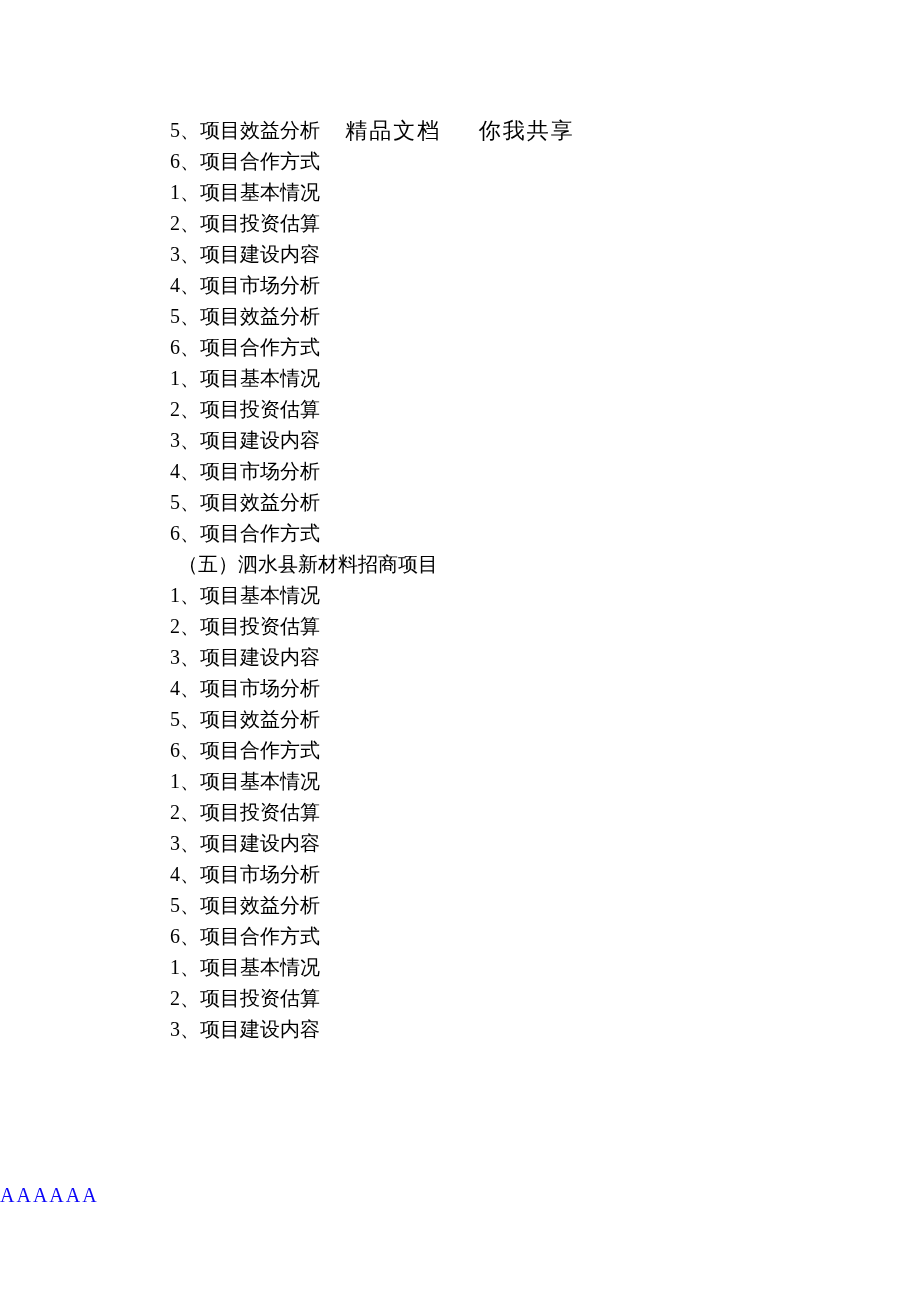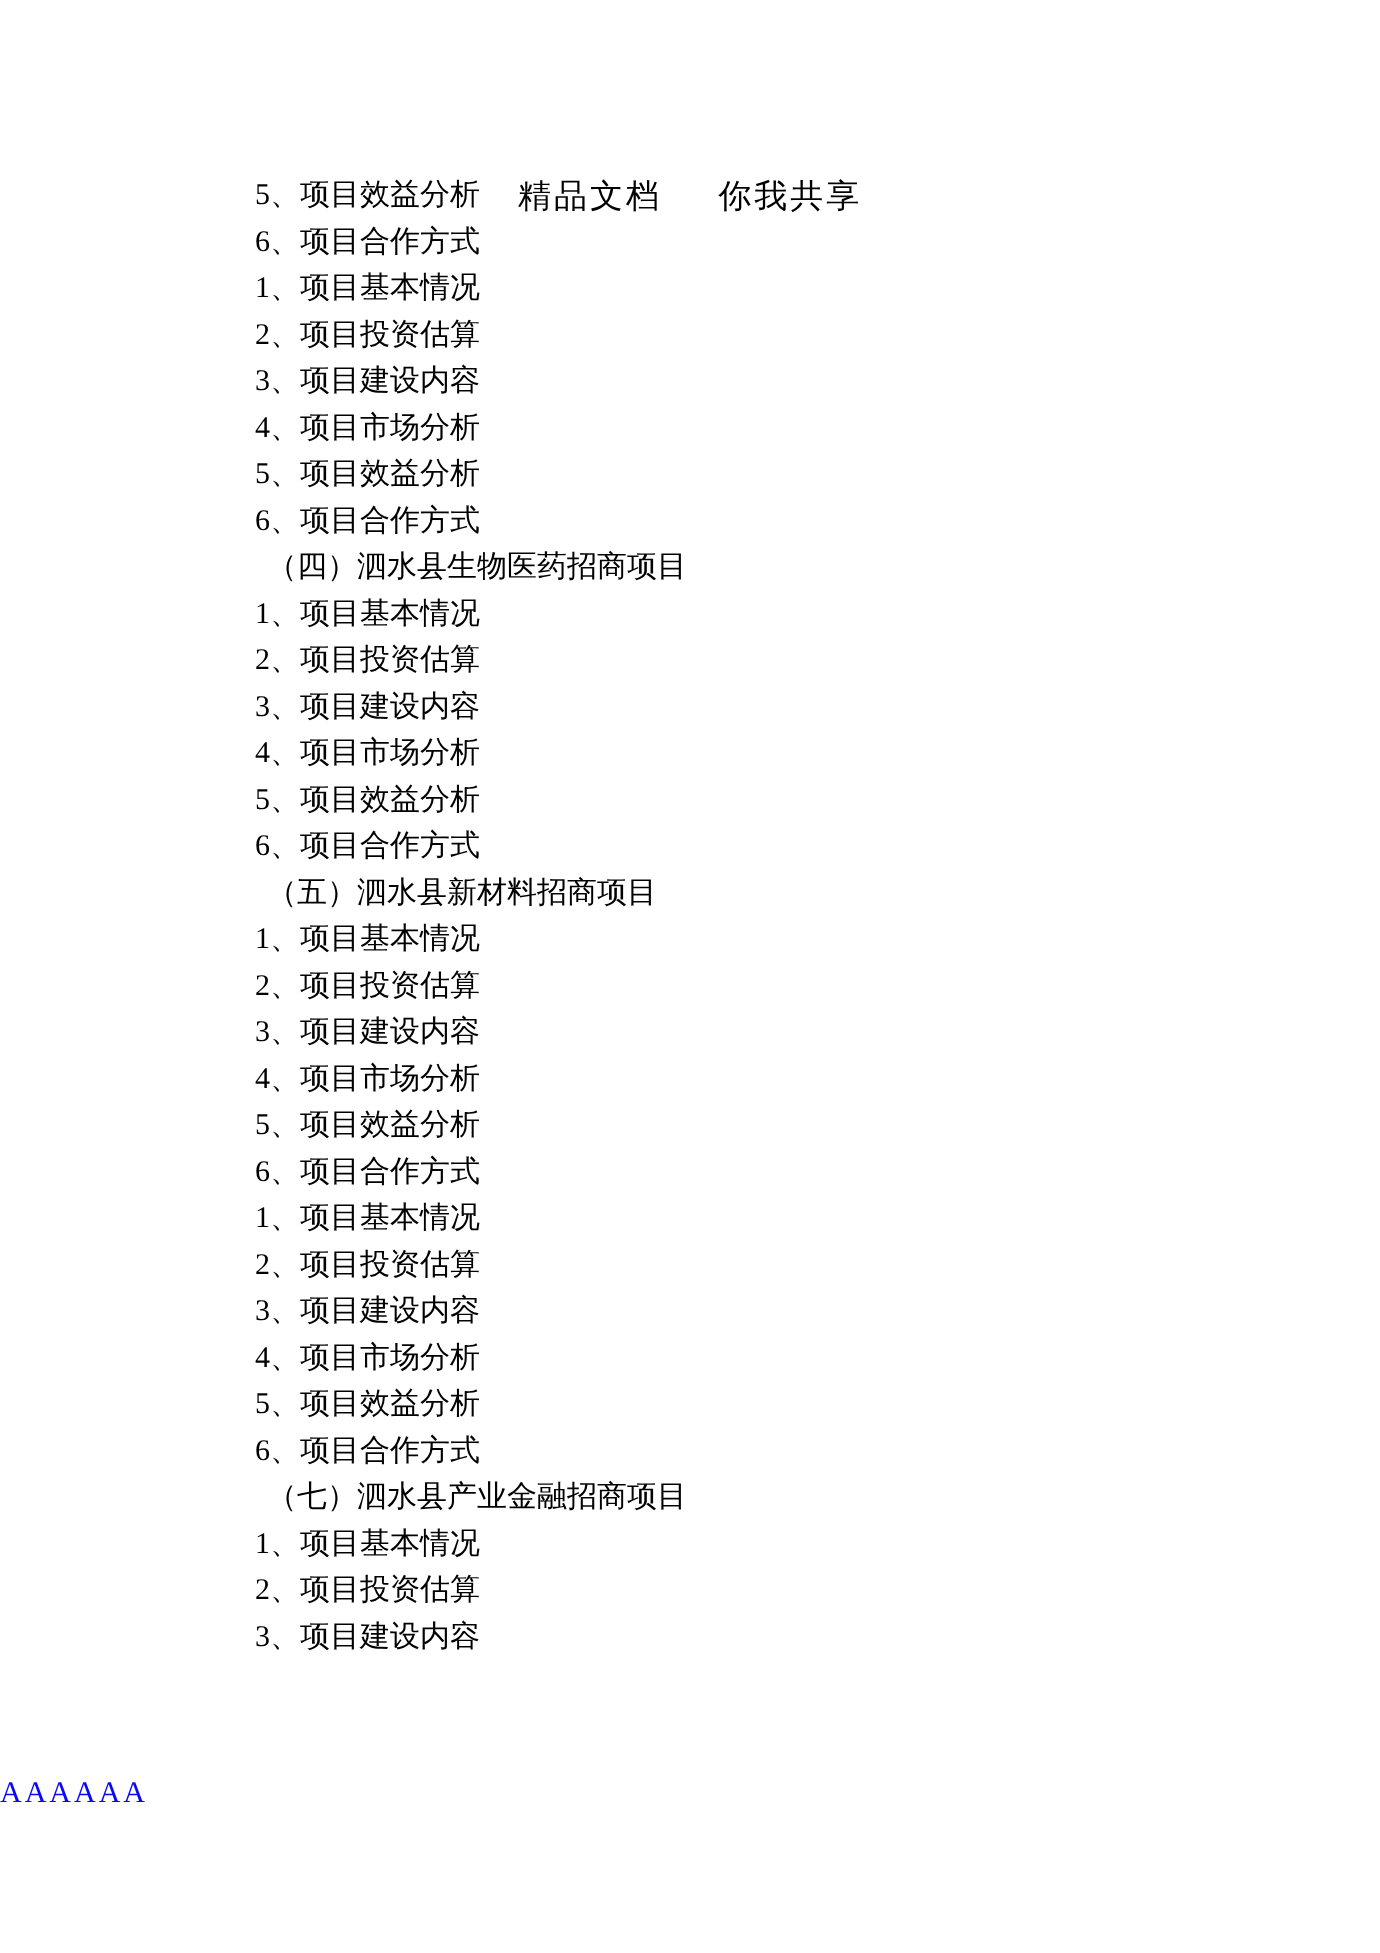--- a/index.html
+++ b/index.html
@@ -64,39 +64,37 @@
 
 <div class="content">
     <span class="line">5、项目效益分析</span>
     <span class="line">6、项目合作方式</span>
     <span class="line">1、项目基本情况</span>
     <span class="line">2、项目投资估算</span>
     <span class="line">3、项目建设内容</span>
     <span class="line">4、项目市场分析</span>
     <span class="line">5、项目效益分析</span>
     <span class="line">6、项目合作方式</span>
-    <span class="line indent">（四）泗水县生物医药招商项目</span>
     <span class="line">1、项目基本情况</span>
     <span class="line">2、项目投资估算</span>
     <span class="line">3、项目建设内容</span>
     <span class="line">4、项目市场分析</span>
     <span class="line">5、项目效益分析</span>
     <span class="line">6、项目合作方式</span>
     <span class="line indent">（五）泗水县新材料招商项目</span>
     <span class="line">1、项目基本情况</span>
     <span class="line">2、项目投资估算</span>
     <span class="line">3、项目建设内容</span>
     <span class="line">4、项目市场分析</span>
     <span class="line">5、项目效益分析</span>
     <span class="line">6、项目合作方式</span>
     <span class="line">1、项目基本情况</span>
     <span class="line">2、项目投资估算</span>
     <span class="line">3、项目建设内容</span>
     <span class="line">4、项目市场分析</span>
     <span class="line">5、项目效益分析</span>
     <span class="line">6、项目合作方式</span>
-    <span class="line indent">（七）泗水县产业金融招商项目</span>
     <span class="line">1、项目基本情况</span>
     <span class="line">2、项目投资估算</span>
     <span class="line">3、项目建设内容</span>
   </div>
 
 <div class="footer">AAAAAA</div>
 
 </body></html>

